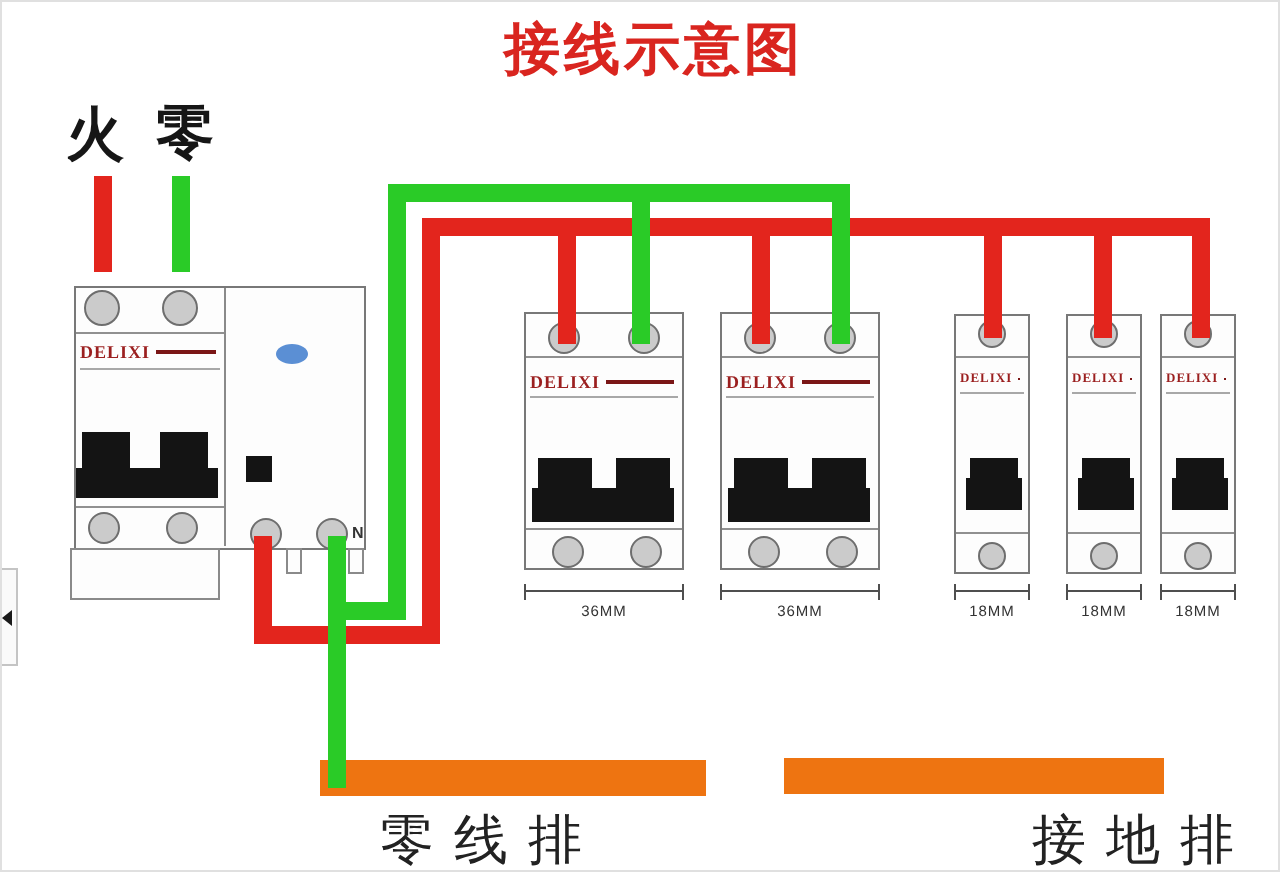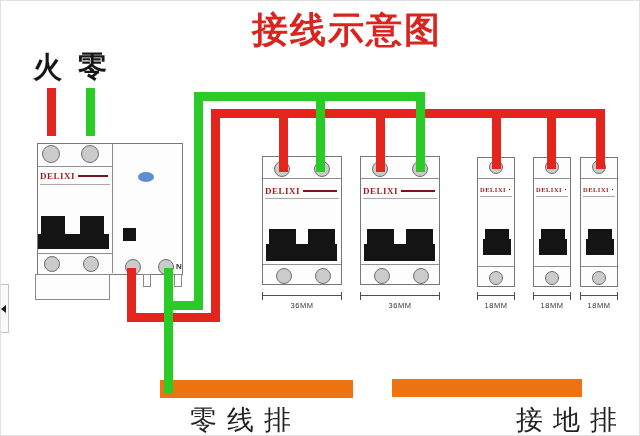--- a/index.html
+++ b/index.html
@@ -28,21 +28,21 @@
   .dim{position:absolute;height:8px;border-left:1.5px solid #4f4f4f;border-right:1.5px solid #4f4f4f;box-sizing:border-box;}
   .dim::after{content:"";position:absolute;left:0;right:0;top:3px;border-top:1.3px solid #4f4f4f;}
   .dimlabel{position:absolute;font-size:7.5px;color:#333;text-align:center;letter-spacing:.5px;}
   .barlabel{position:absolute;font-family:"Liberation Serif","DejaVu Serif",serif;font-size:27px;color:#222;letter-spacing:10px;white-space:nowrap;}
 </style>
 </head>
 <body>
 
 <div class="frame"></div>
 
-<div class="abs" style="left:252px;top:6px;width:180px;font-size:36px;font-weight:bold;color:#d9251f;letter-spacing:2px;white-space:nowrap;">接线示意图</div>
+<div class="abs" style="left:252px;top:6px;width:180px;font-size:28px;font-weight:bold;color:#d9251f;letter-spacing:2px;white-space:nowrap;">接线示意图</div>
 
 <div class="abs cn" style="left:33px;top:48px;font-size:29px;font-weight:600;">火</div>
 <div class="abs cn" style="left:78px;top:47px;font-size:29px;font-weight:600;">零</div>
 
 <div class="wire red" style="left:47px;top:88px;width:9px;height:48px;"></div>
 <div class="wire red" style="left:127px;top:268px;width:9px;height:54px;"></div>
 <div class="wire red" style="left:127px;top:313px;width:93px;height:9px;"></div>
 <div class="wire red" style="left:211px;top:109px;width:9px;height:213px;"></div>
 <div class="wire red" style="left:211px;top:109px;width:394px;height:9px;"></div>
 <div class="wire red" style="left:279px;top:109px;width:9px;height:63px;"></div>

